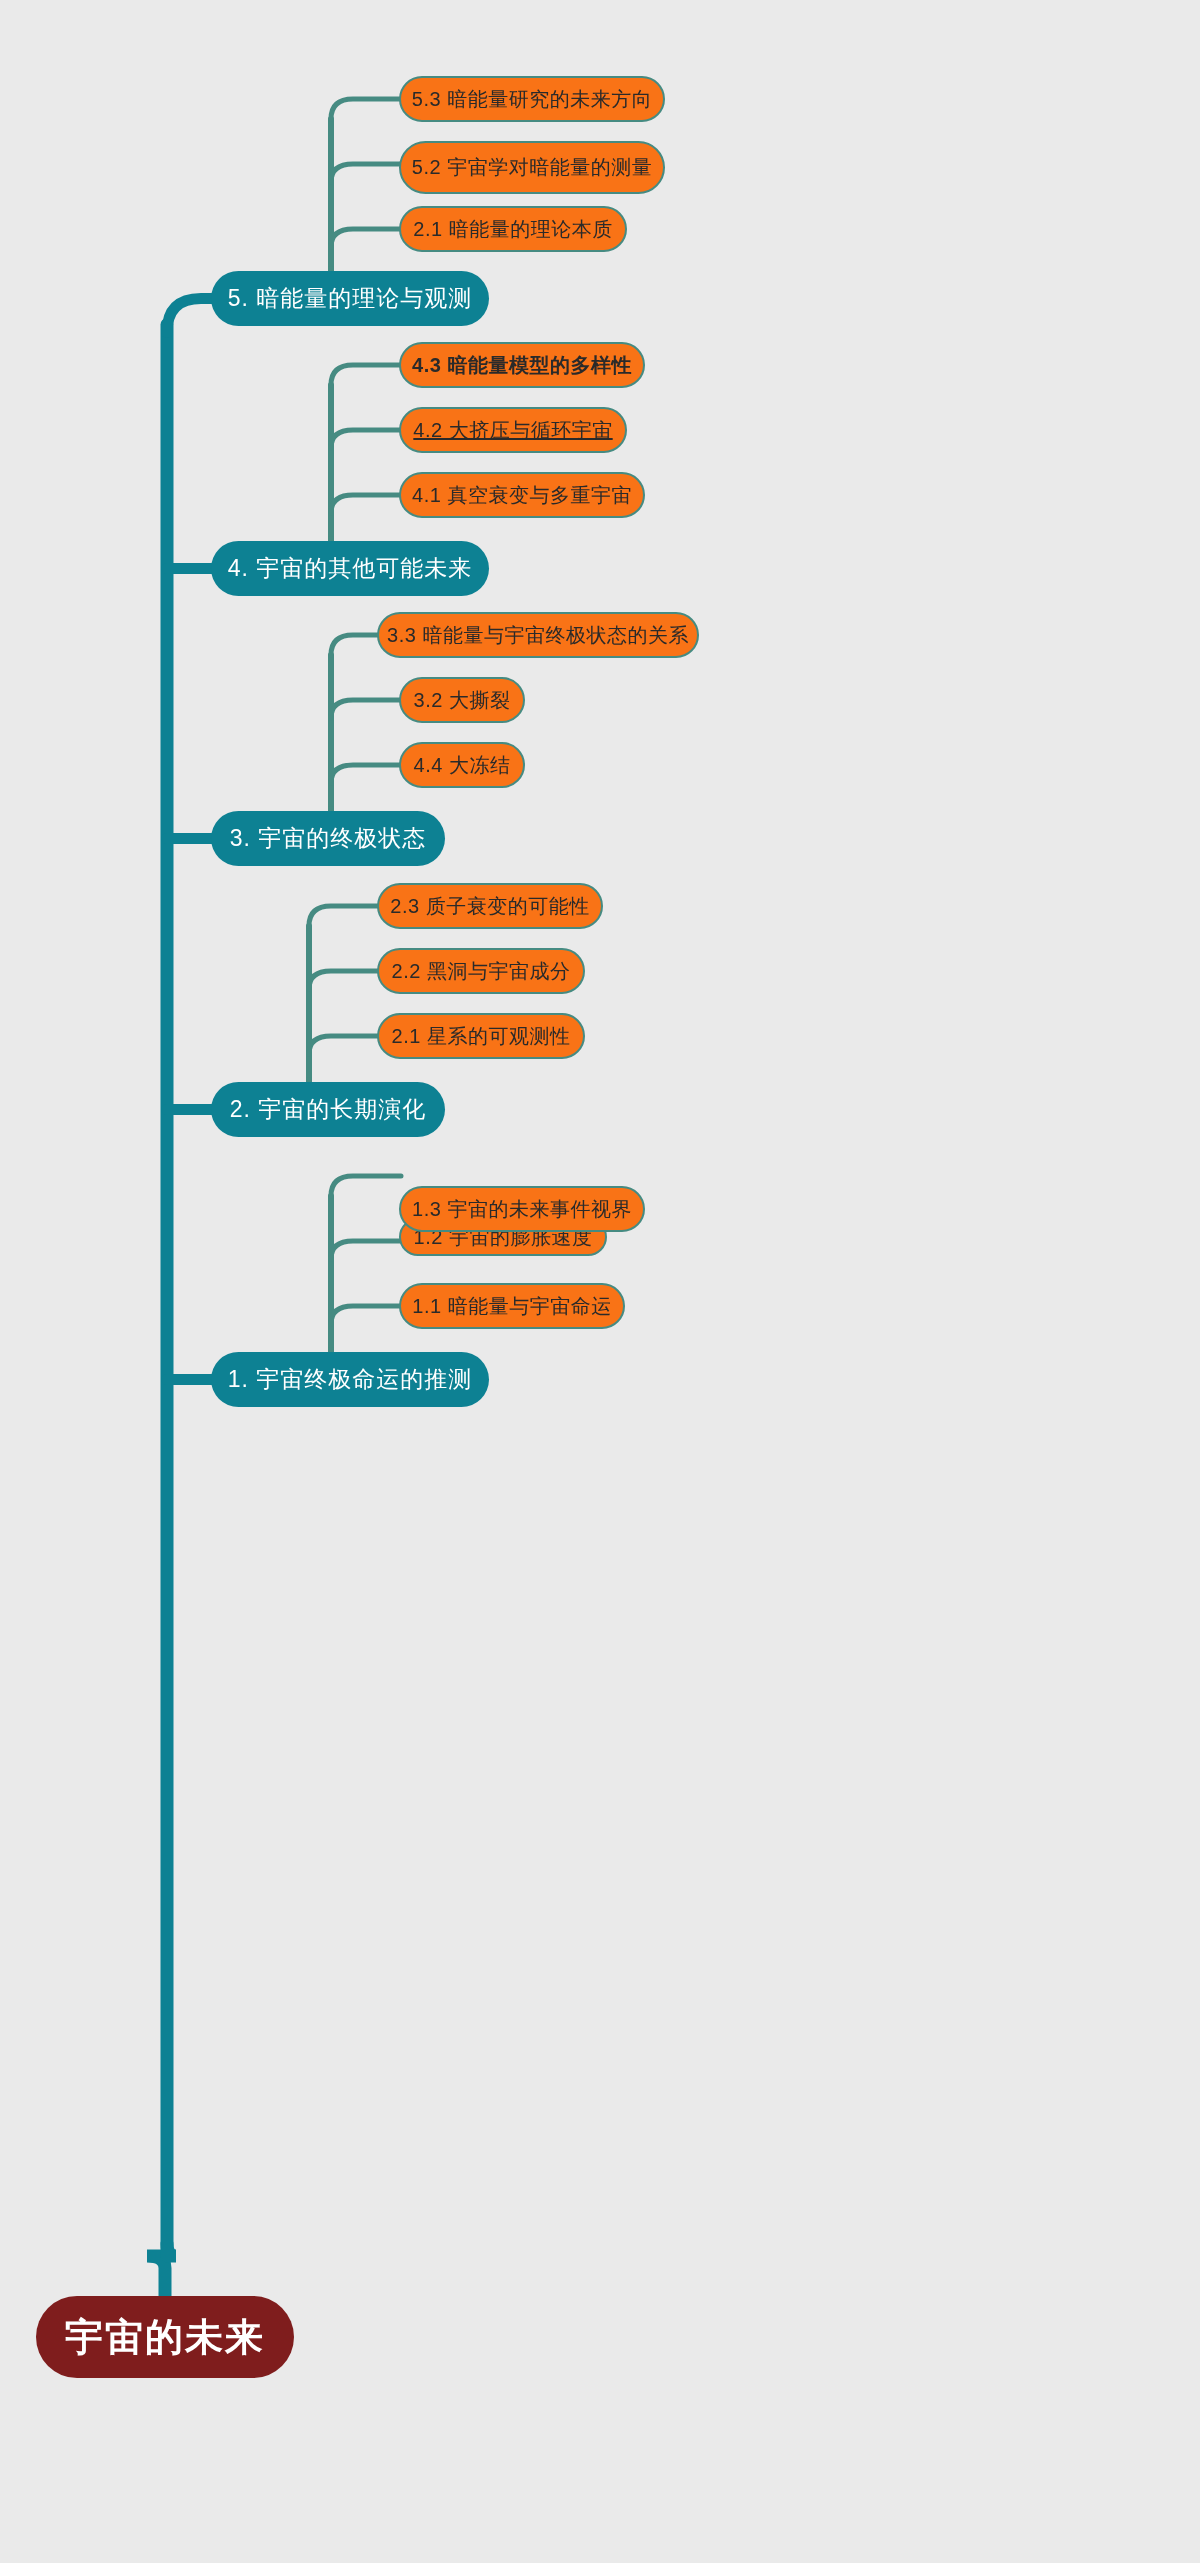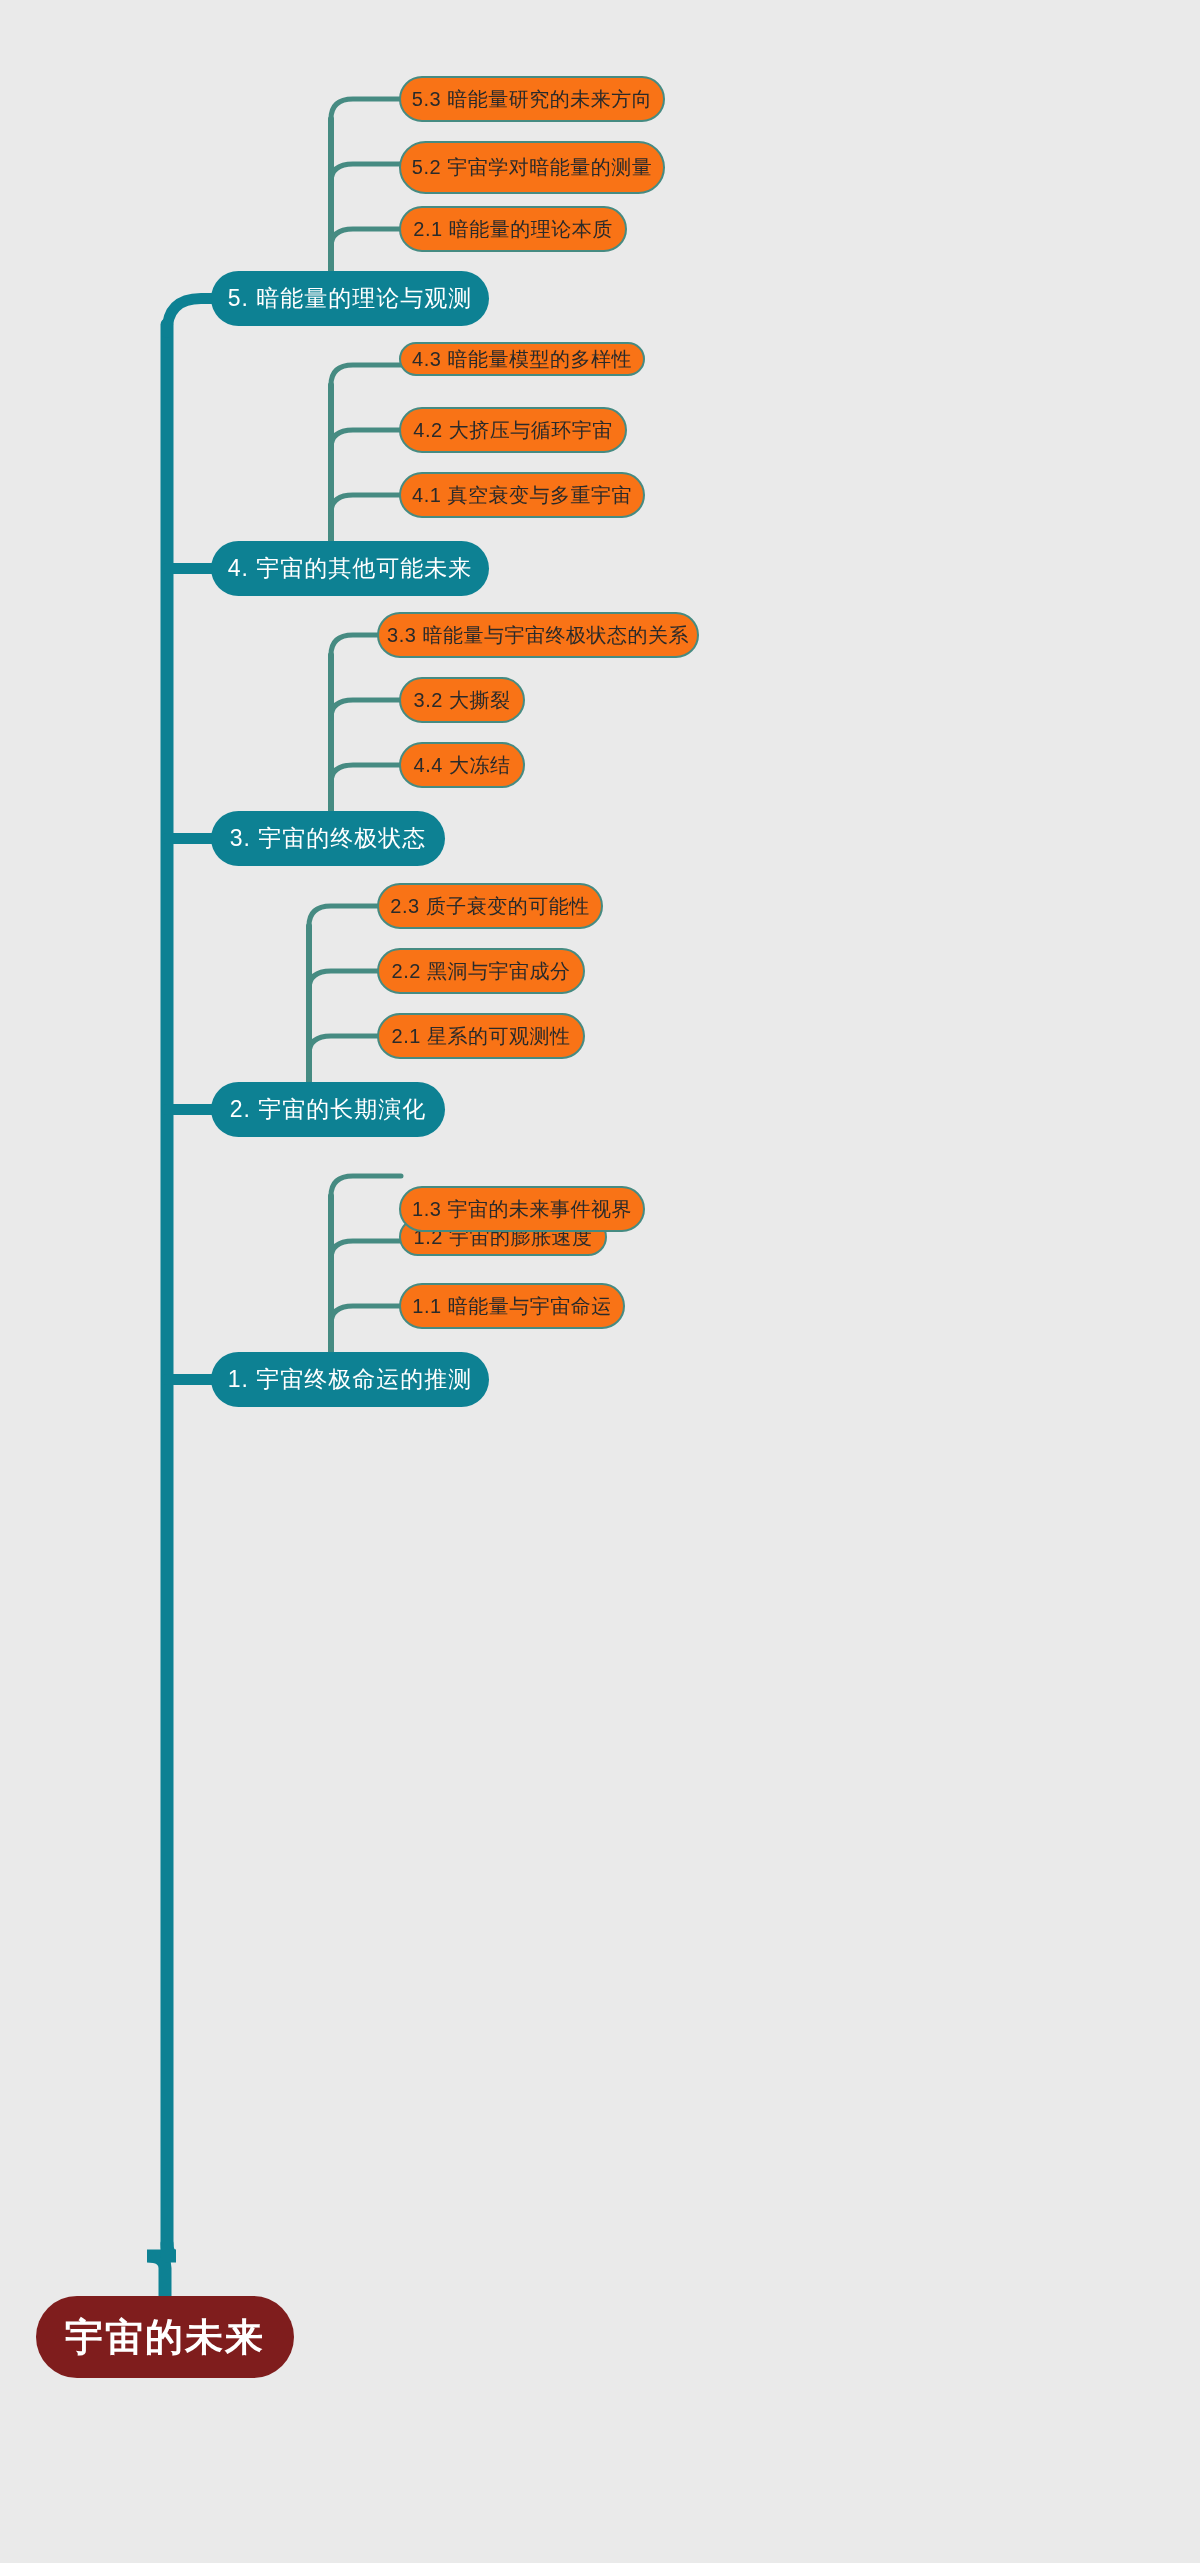--- a/index.html
+++ b/index.html
@@ -101,24 +101,24 @@
       </div>
       <div class="node node-leaf" style="left: 399px; top: 76px; width: 266px; height: 46px;">
         <span>5.3 暗能量研究的未来方向</span>
       </div>
       <div class="node node-branch" style="left: 211px; top: 541px; width: 278px; height: 55px;">
         <span>4. 宇宙的其他可能未来</span>
       </div>
       <div class="node node-leaf" style="left: 399px; top: 472px; width: 246px; height: 46px;">
         <span>4.1 真空衰变与多重宇宙</span>
       </div>
-      <div class="node node-leaf" style="left: 399px; top: 407px; width: 228px; height: 46px;">
+      <div class="node node-leaf" style="left: 399px; top: 407px; width: 228px; height: 46px; text-decoration: underline;">
         <span>4.2 大挤压与循环宇宙</span>
       </div>
-      <div class="node node-leaf" style="left: 399px; top: 342px; width: 246px; height: 34px;">
+      <div class="node node-leaf" style="left: 399px; top: 342px; width: 246px; height: 46px; font-weight: bold;">
         <span>4.3 暗能量模型的多样性</span>
       </div>
       <div class="node node-branch" style="left: 211px; top: 811px; width: 234px; height: 55px;">
         <span>3. 宇宙的终极状态</span>
       </div>
       <div class="node node-leaf" style="left: 399px; top: 742px; width: 126px; height: 46px;">
         <span>4.4 大冻结</span>
       </div>
       <div class="node node-leaf" style="left: 399px; top: 677px; width: 126px; height: 46px;">
         <span>3.2 大撕裂</span>

